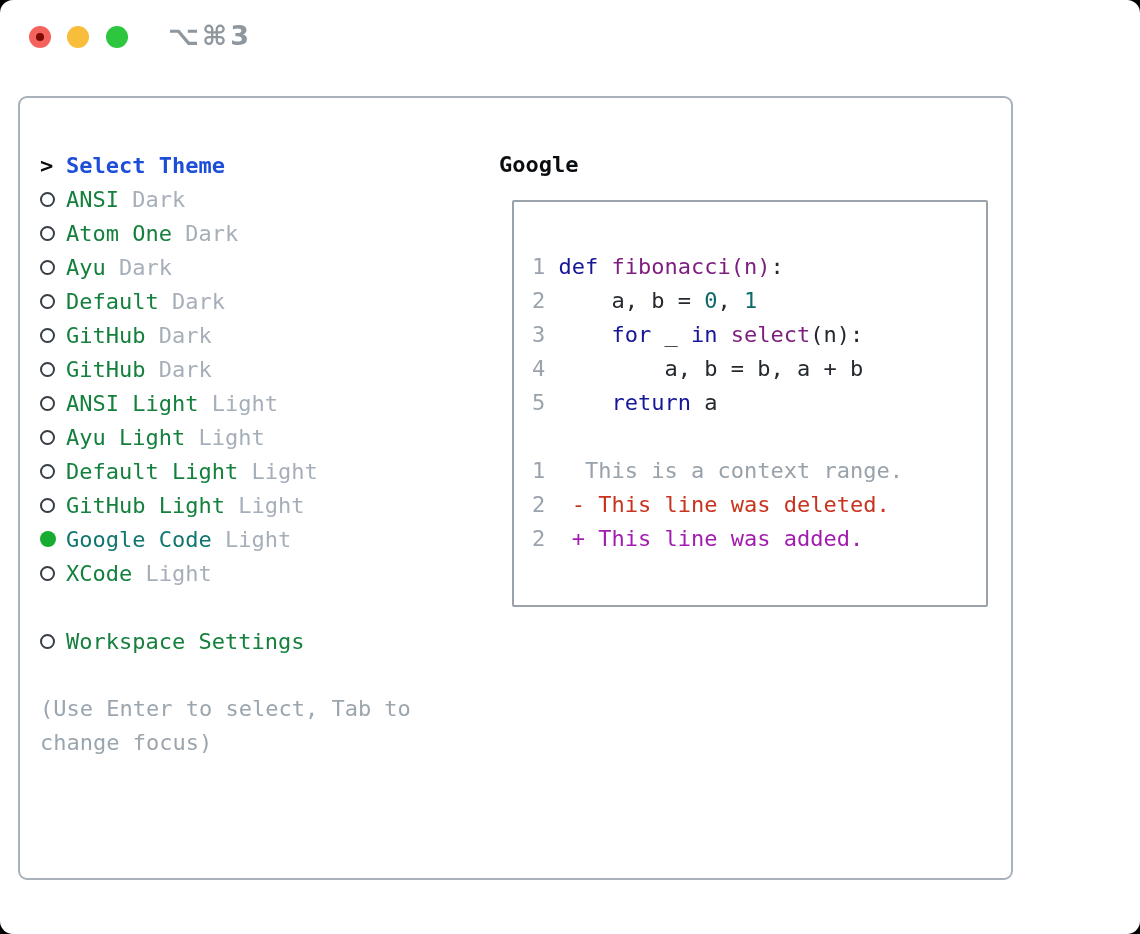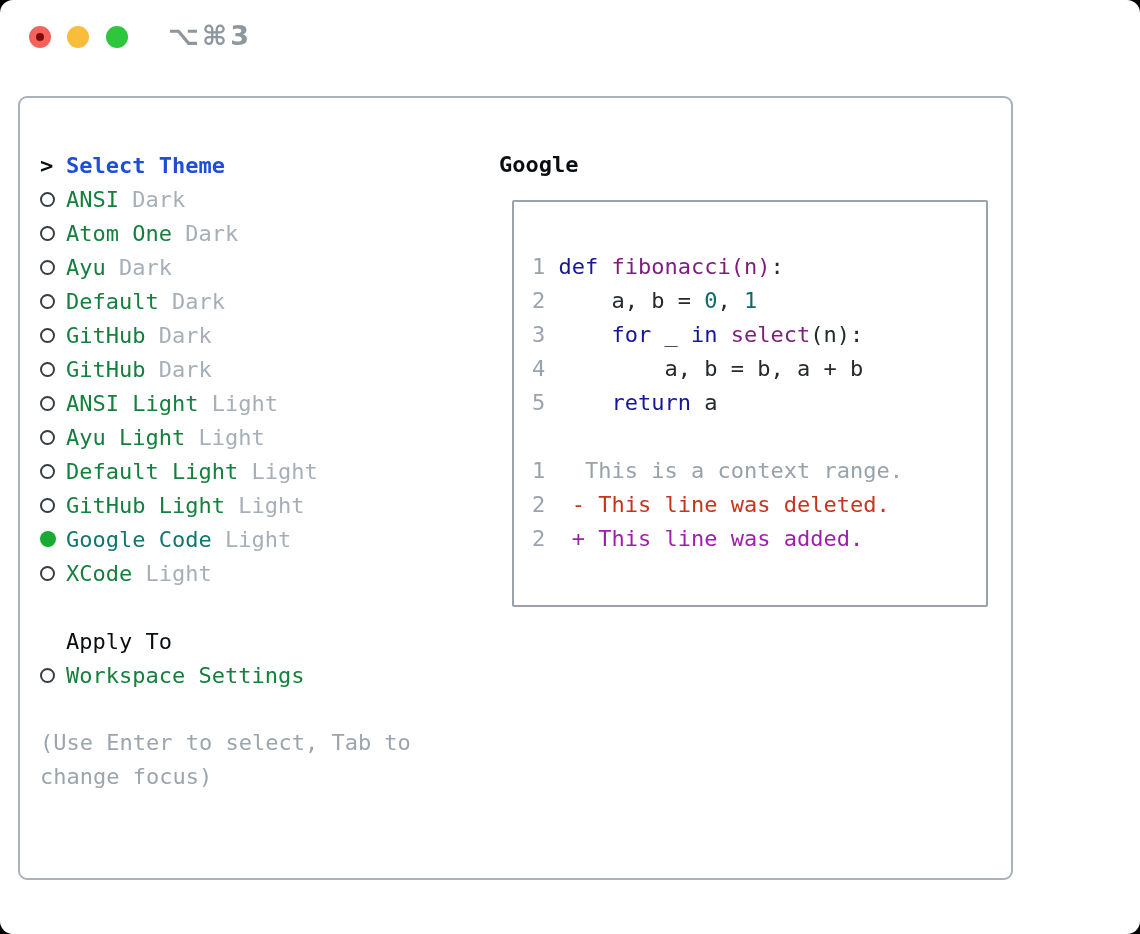--- a/index.html
+++ b/index.html
@@ -92,23 +92,20 @@
           <div class="row"><span class="slot"><span class="radio"></span></span><span class="item-name">GitHub</span><span class="variant"> Dark</span></div>
           <div class="row"><span class="slot"><span class="radio"></span></span><span class="item-name">GitHub</span><span class="variant"> Dark</span></div>
           <div class="row"><span class="slot"><span class="radio"></span></span><span class="item-name">ANSI Light</span><span class="variant"> Light</span></div>
           <div class="row"><span class="slot"><span class="radio"></span></span><span class="item-name">Ayu Light</span><span class="variant"> Light</span></div>
           <div class="row"><span class="slot"><span class="radio"></span></span><span class="item-name">Default Light</span><span class="variant"> Light</span></div>
           <div class="row"><span class="slot"><span class="radio"></span></span><span class="item-name">GitHub Light</span><span class="variant"> Light</span></div>
           <div class="row"><span class="slot"><span class="radio sel"></span></span><span class="item-name sel">Google Code</span><span class="variant"> Light</span></div>
           <div class="row"><span class="slot"><span class="radio"></span></span><span class="item-name">XCode</span><span class="variant"> Light</span></div>
         </div>
       <div class="spacer"></div>
-      <div class="row">
-        <span class="slot"></span><span class="item-name" style="color:#0a0d10;">Apply To</span>
-      </div>
       <div id="apply-options">
           <div class="row"><span class="slot"><span class="radio"></span></span><span class="item-name">Workspace Settings</span></div>
         </div>
       <div class="spacer"></div>
       <div id="help-text">
           <div class="help">(Use Enter to select, Tab to</div>
           <div class="help">change focus)</div>
         </div>
     </div>
 

